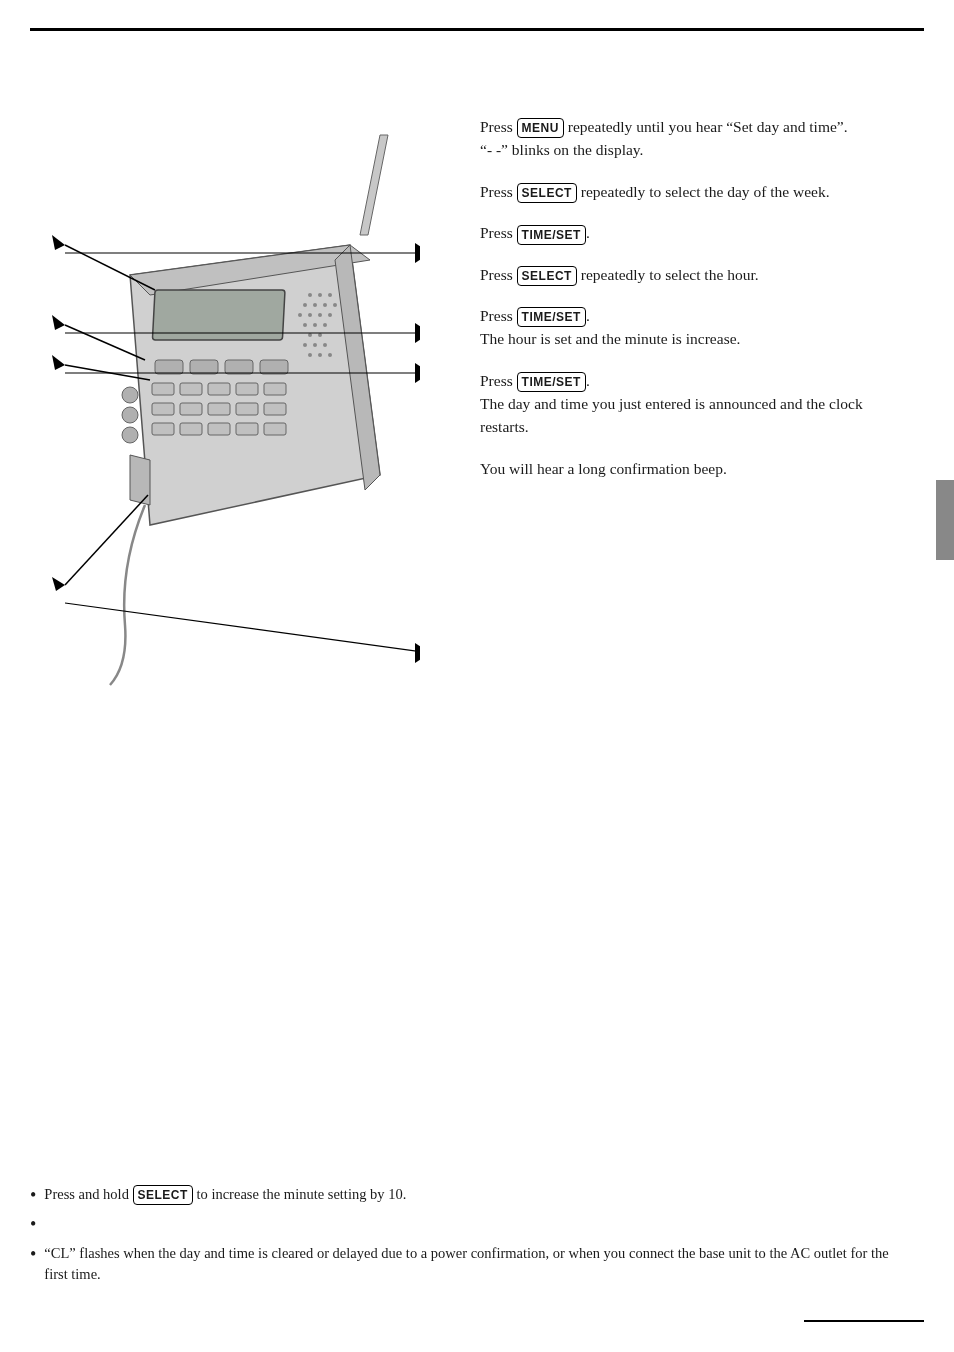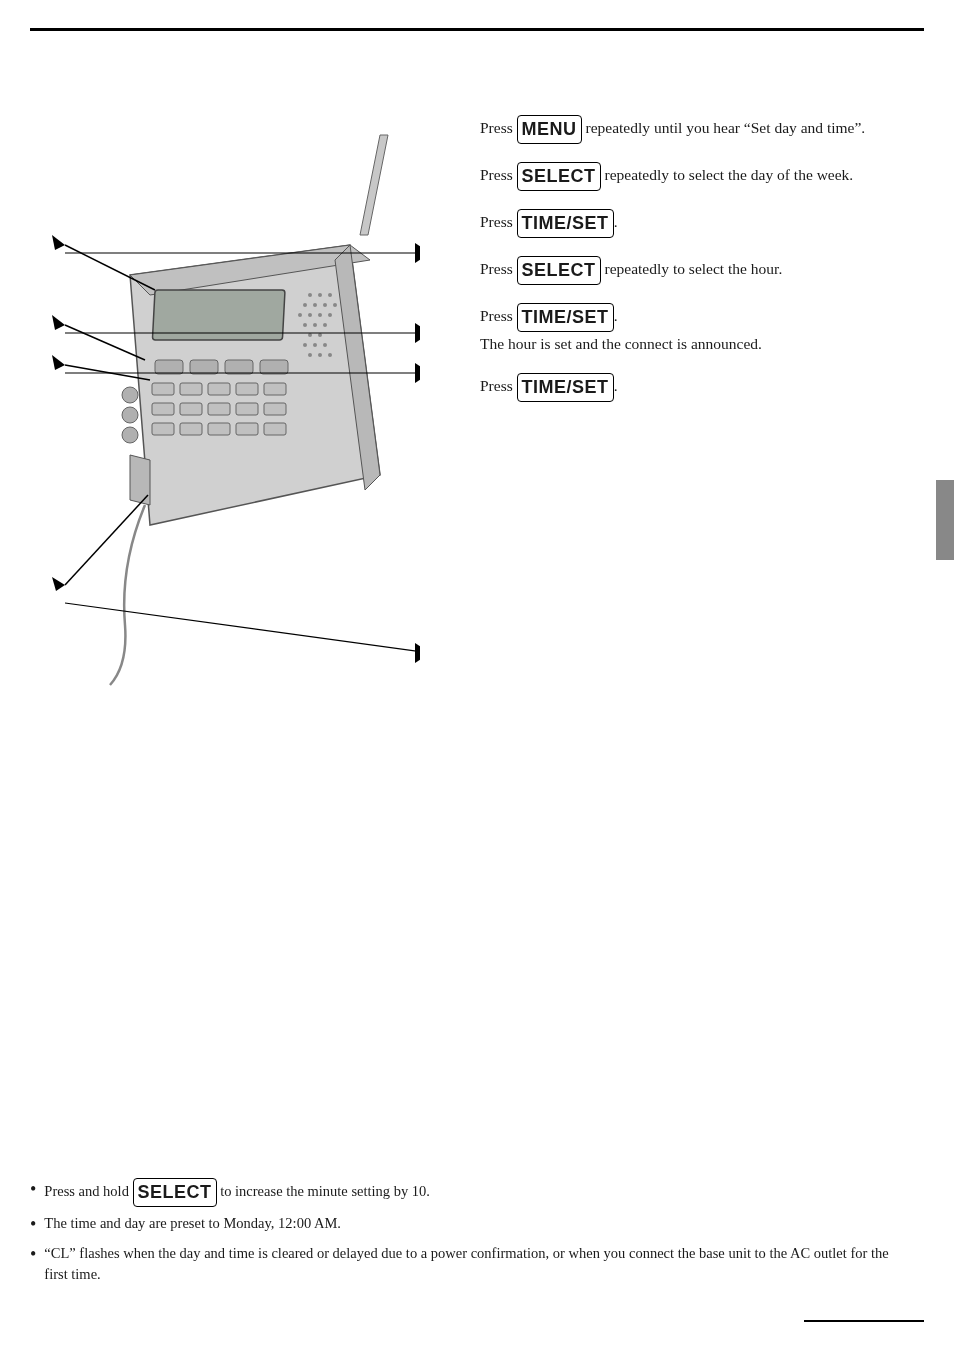--- a/index.html
+++ b/index.html
@@ -70,21 +70,21 @@
 
     .instruction-block p {
       font-size: 15.5px;
     }
 
     .key-badge {
       display: inline-block;
       border: 1.5px solid #000;
       border-radius: 4px;
       padding: 0px 4px;
-      font-size: 18px;
+      font-size: 12px;
       font-family: Arial, sans-serif;
       font-weight: bold;
       letter-spacing: 0.5px;
       vertical-align: middle;
     }
 
     .notes-section {
       position: absolute;
       bottom: 60px;
       left: 30px;
@@ -231,20 +231,21 @@
 
     </svg>
   </div>
 
   <div class="right-panel">
 
     <div class="instruction-block">
       <p>
         Press <span class="key-badge">MENU</span> repeatedly until you hear “Set day and time”.
       </p>
+      <p>“- -” blinks on the display.</p>
     </div>
 
     <div class="instruction-block">
       <p>
         Press <span class="key-badge">SELECT</span> repeatedly to select the day of the week.
       </p>
     </div>
 
     <div class="instruction-block">
       <p>
@@ -255,48 +256,49 @@
     <div class="instruction-block">
       <p>
         Press <span class="key-badge">SELECT</span> repeatedly to select the hour.
       </p>
     </div>
 
     <div class="instruction-block">
       <p>
         Press <span class="key-badge">TIME/SET</span>.
       </p>
-      <p>The hour is set and the connect is announced.</p>
+      <p>The hour is set and the minute is increase.</p>
     </div>
 
 
     <div class="instruction-block">
       <p>
         Press <span class="key-badge">TIME/SET</span>.
       </p>
-    </div>
-
-    <div class="instruction-block">
+      <p>The day and time you just entered is announced and the clock restarts.</p>
+    </div>
+
+    <div class="instruction-block">
+      <p>You will hear a long confirmation beep.</p>
     </div>
 
   </div>
 </div>
 
 <div class="notes-section">
 
   <div class="note-item">
     <span class="note-bullet">•</span>
     <span>
       Press and hold <span class="key-badge">SELECT</span> to increase the minute setting by 10.
     </span>
   </div>
 
   <div class="note-item">
     <span class="note-bullet">•</span>
-    <span>The time and day are preset to Monday, 12:00 AM.</span>
   </div>
 
   <div class="note-item">
     <span class="note-bullet">•</span>
     <span>“CL” flashes when the day and time is cleared or delayed due to a power confirmation, or when you connect the base unit to the AC outlet for the first time.</span>
   </div>
 
 </div>
 
 <div class="bottom-border-line"></div>

